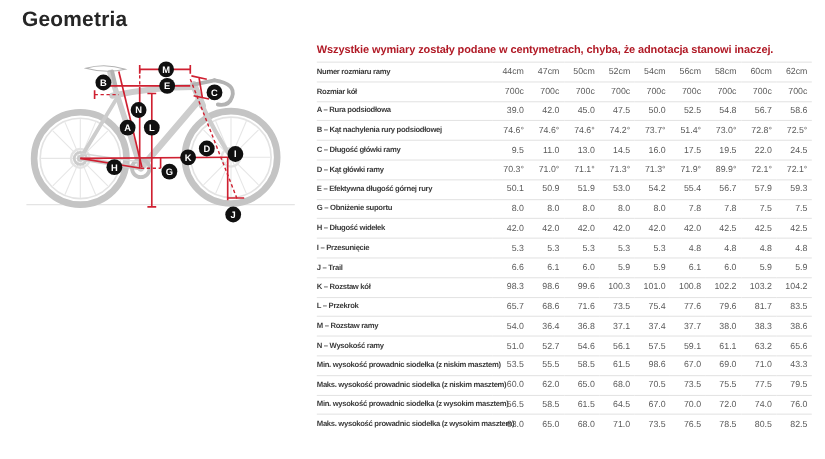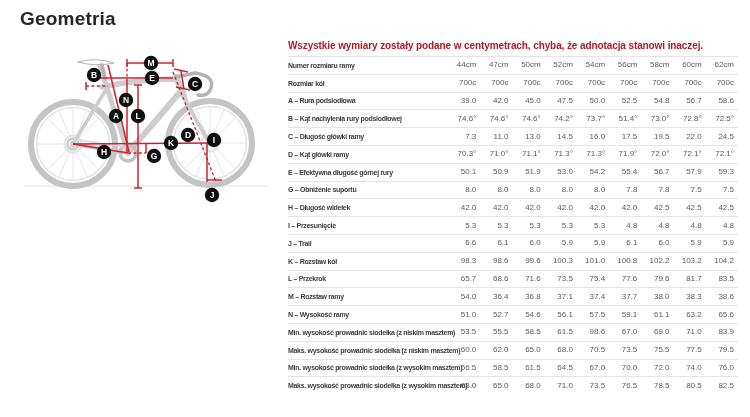--- a/index.html
+++ b/index.html
@@ -223,39 +223,39 @@
             <td>74.6°</td>
             <td>74.2°</td>
             <td>73.7°</td>
             <td>51.4°</td>
             <td>73.0°</td>
             <td>72.8°</td>
             <td>72.5°</td>
           </tr>
           <tr>
             <th>C – Długość główki ramy</th>
-            <td>7.3</td>
+            <td>9.5</td>
             <td>11.0</td>
             <td>13.0</td>
             <td>14.5</td>
             <td>16.0</td>
             <td>17.5</td>
             <td>19.5</td>
             <td>22.0</td>
             <td>24.5</td>
           </tr>
           <tr>
             <th>D – Kąt główki ramy</th>
             <td>70.3°</td>
             <td>71.0°</td>
             <td>71.1°</td>
             <td>71.3°</td>
             <td>71.3°</td>
             <td>71.9°</td>
-            <td>72.0°</td>
+            <td>89.9°</td>
             <td>72.1°</td>
             <td>72.1°</td>
           </tr>
           <tr>
             <th>E – Efektywna długość górnej rury</th>
             <td>50.1</td>
             <td>50.9</td>
             <td>51.9</td>
             <td>53.0</td>
             <td>54.2</td>
@@ -363,21 +363,21 @@
           <tr>
             <th>Min. wysokość prowadnic siodełka (z niskim masztem)</th>
             <td>53.5</td>
             <td>55.5</td>
             <td>58.5</td>
             <td>61.5</td>
             <td>98.6</td>
             <td>67.0</td>
             <td>69.0</td>
             <td>71.0</td>
-            <td>83.9</td>
+            <td>43.3</td>
           </tr>
           <tr>
             <th>Maks. wysokość prowadnic siodełka (z niskim masztem)</th>
             <td>60.0</td>
             <td>62.0</td>
             <td>65.0</td>
             <td>68.0</td>
             <td>70.5</td>
             <td>73.5</td>
             <td>75.5</td>

